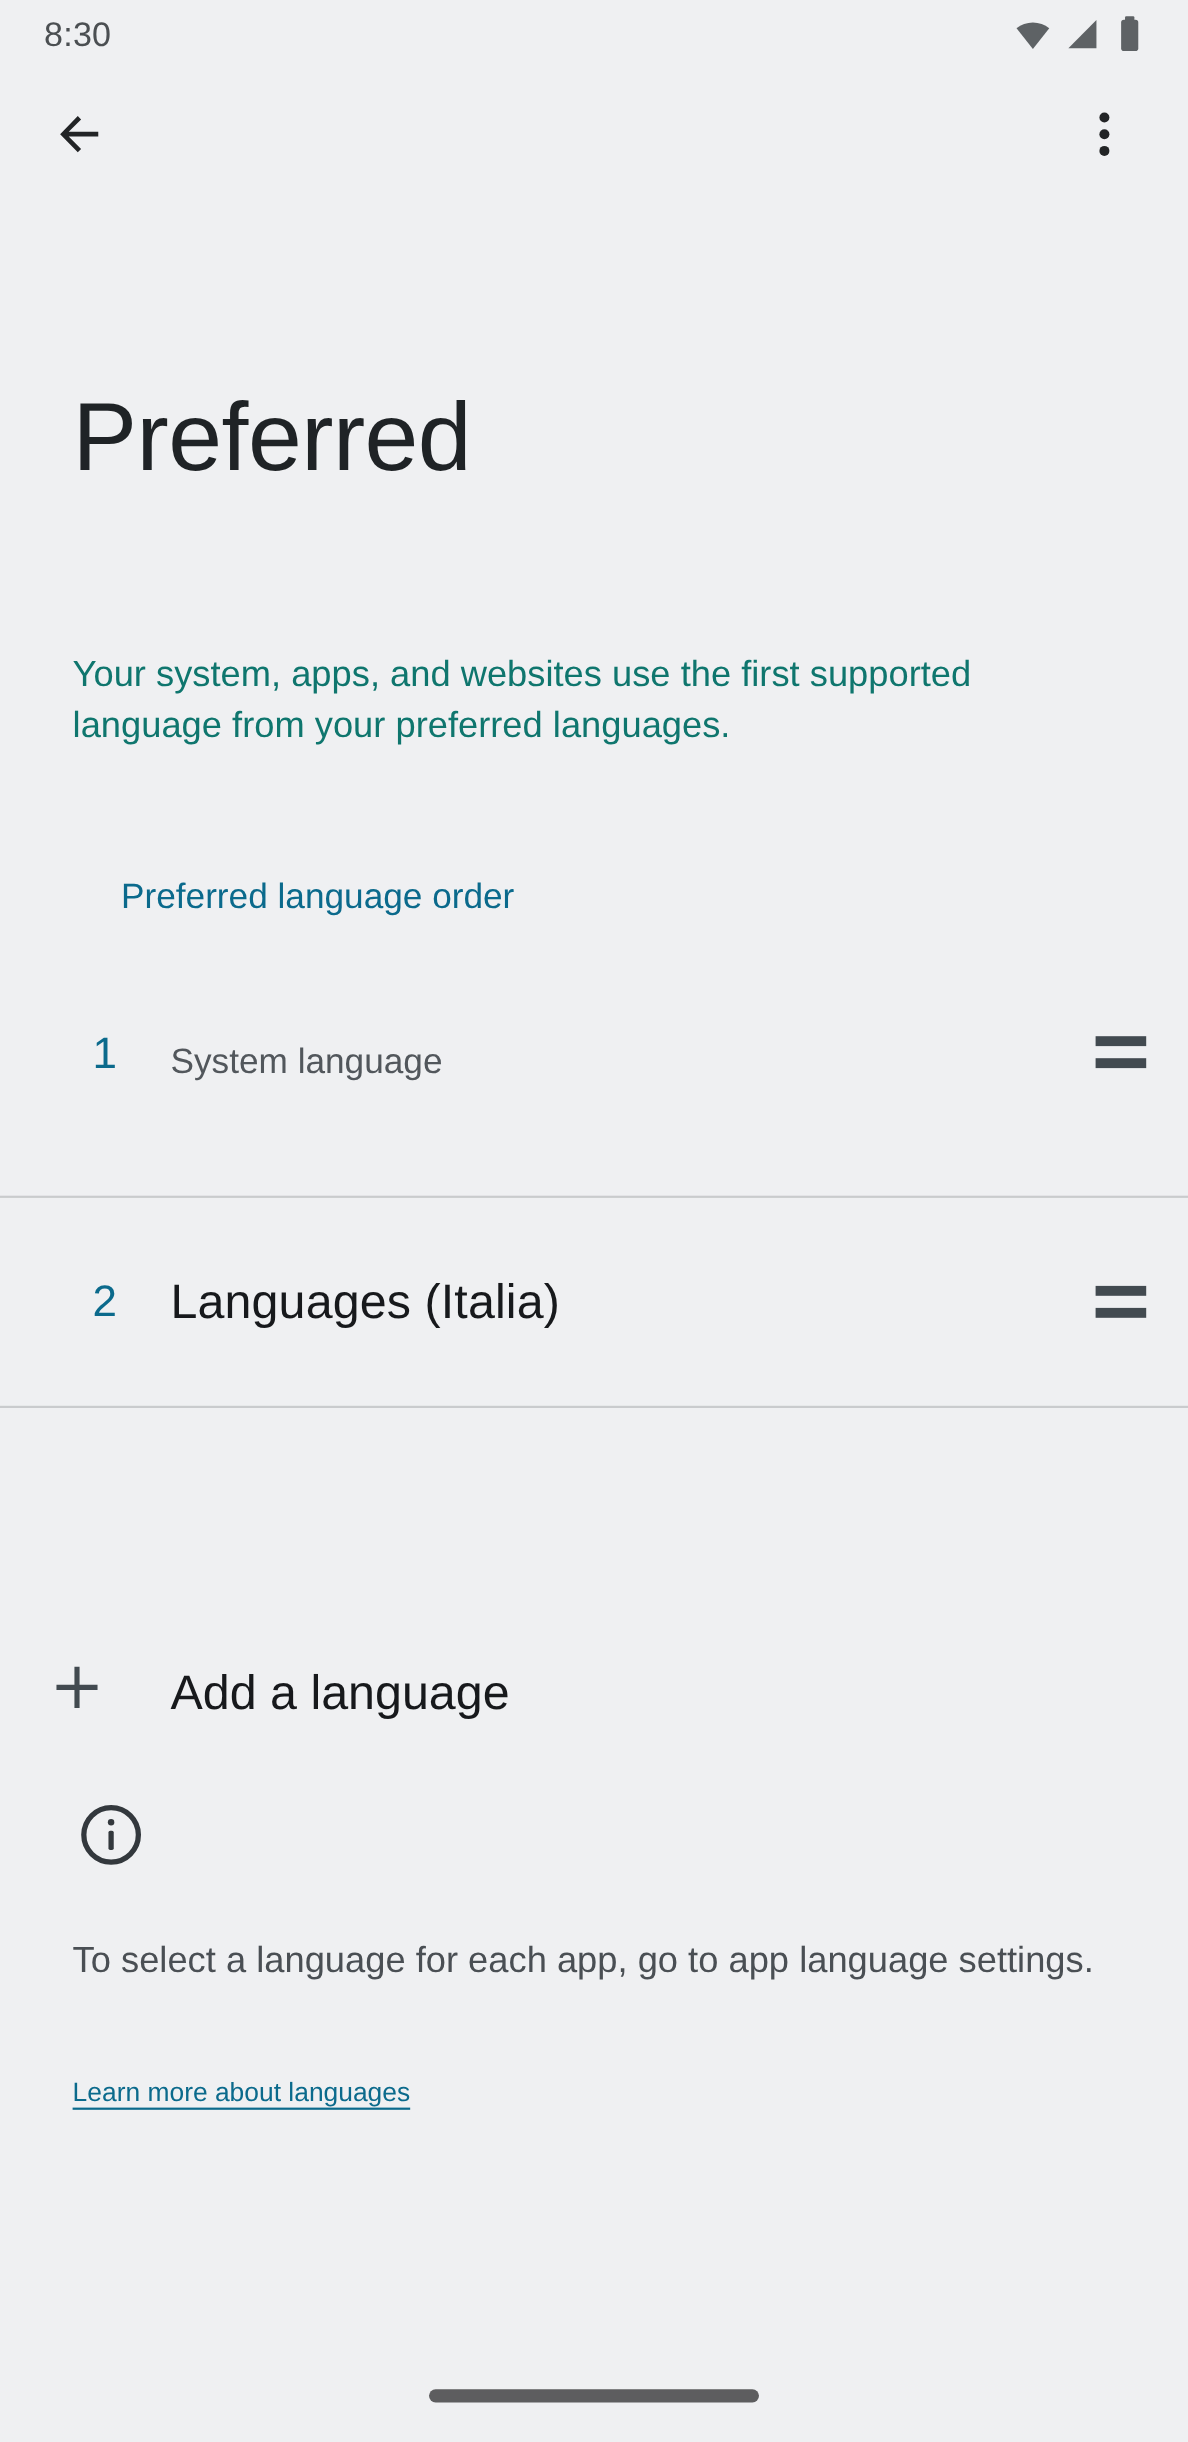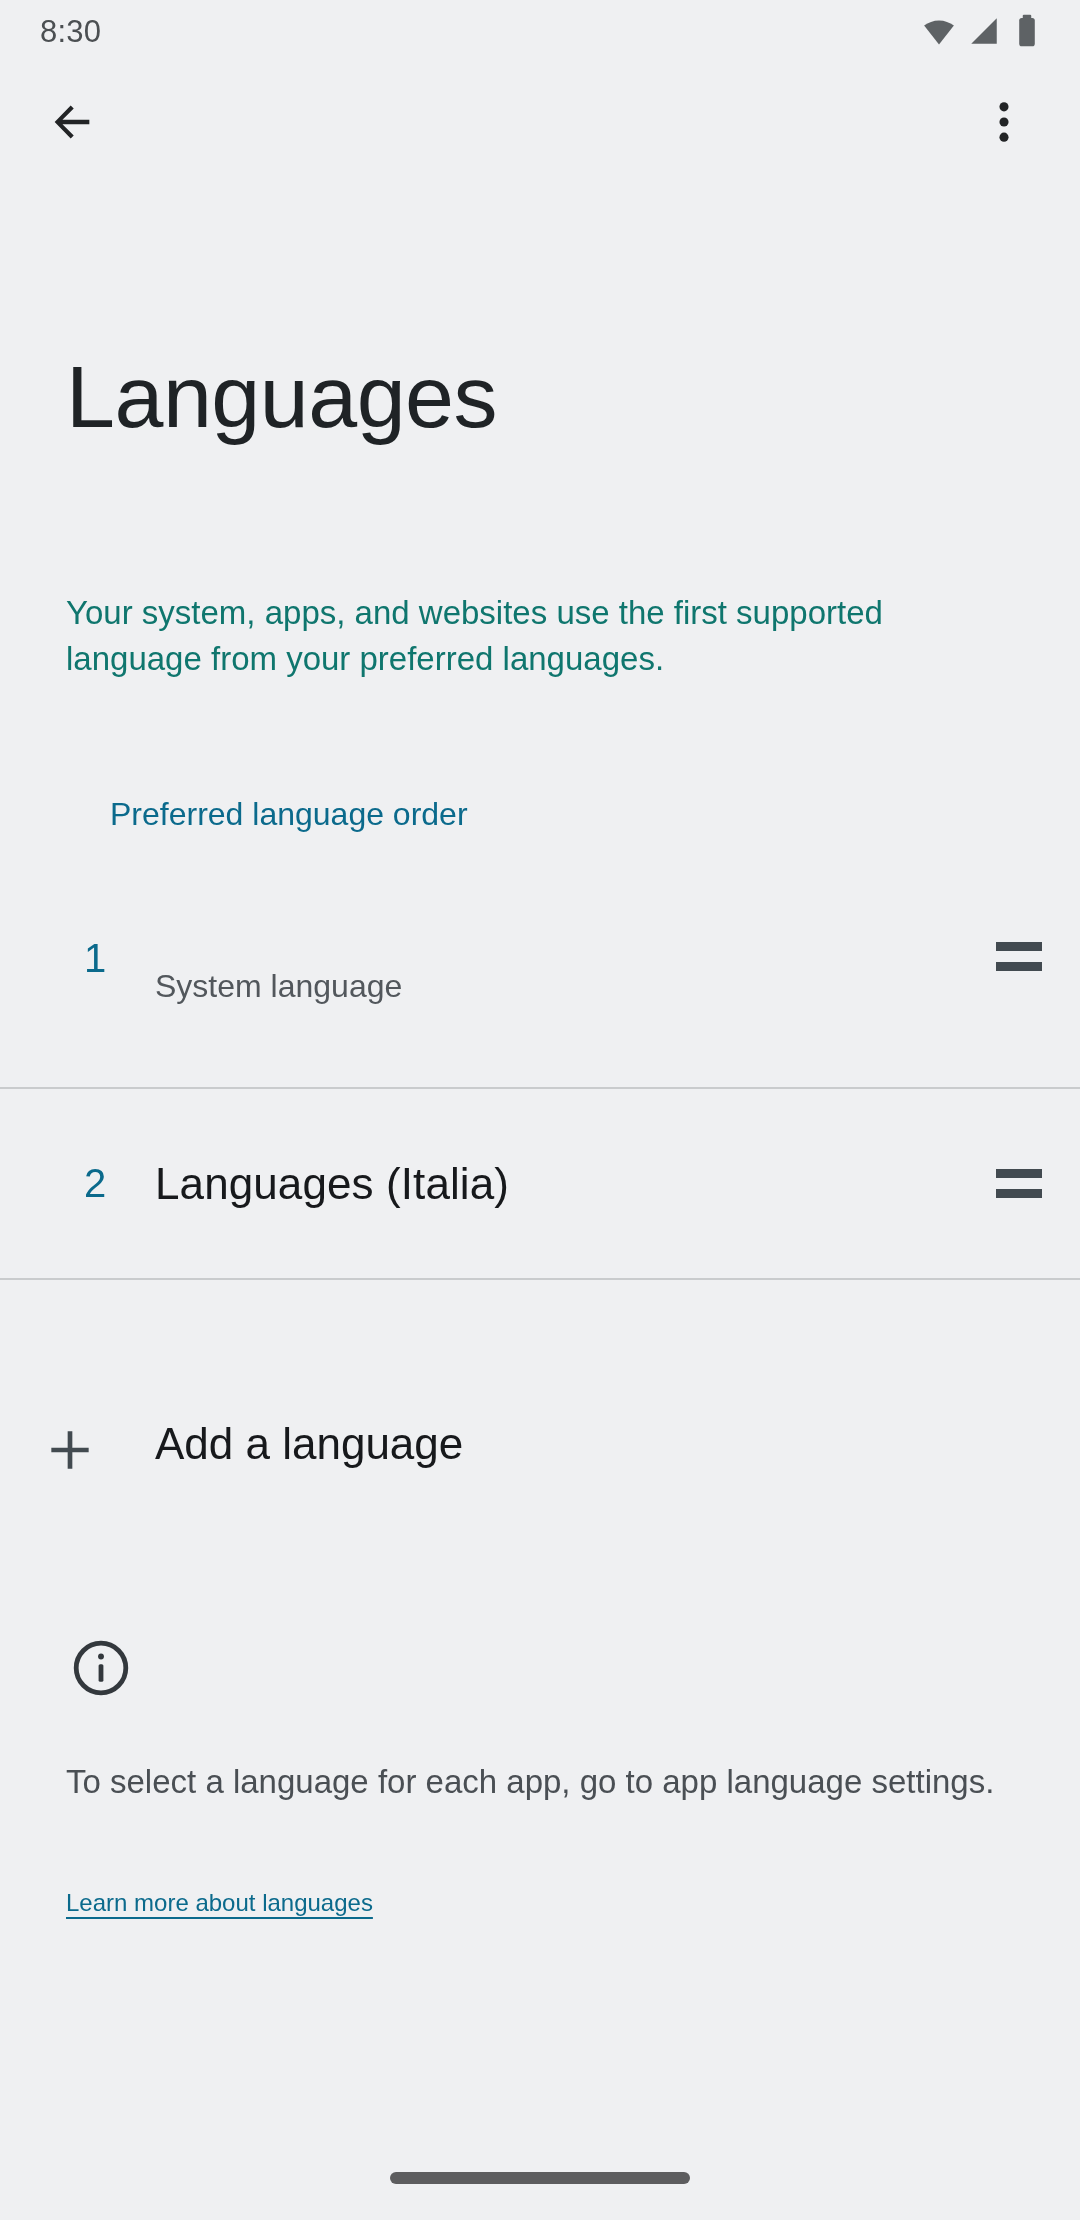--- a/index.html
+++ b/index.html
@@ -132,21 +132,21 @@
     flex:1 1 auto;
     min-width:0;
   }
   .lang-name {
     font-size:44px;
     color:#17191c;
     line-height:53px;
     letter-spacing:0.1px;
   }
   .lang-sub {
-    margin-top:38px;
+    margin-top:16px;
     font-size:32px;
     color:#52575c;
     line-height:1;
   }
   .drag-handle {
     flex:0 0 auto;
     width:60px;
     margin-top:10px;
     display:flex;
     flex-direction:column;
@@ -163,21 +163,21 @@
     margin-left:auto;
     margin-right:0;
   }
 
   
   .add-row {
     position:absolute;
     top:1422px; left:0;
     width:1080px; height:140px;
     display:flex;
-    align-items:flex-start;
+    align-items:flex-end;
     cursor:pointer;
   }
   .add-icon {
     width:155px;
     flex:0 0 155px;
     display:flex;
     align-items:center;
     justify-content:center;
     padding-right:16px;
   }
@@ -266,21 +266,21 @@
       <span>
         <svg width="52" height="52" viewBox="0 0 24 24">
           <circle cx="12" cy="5" r="2.1" fill="#222426"></circle>
           <circle cx="12" cy="12" r="2.1" fill="#222426"></circle>
           <circle cx="12" cy="19" r="2.1" fill="#222426"></circle>
         </svg>
       </span>
     </div>
   </div>
 
-  <h1 class="page-title">Languages</h1>
+  <h1 class="page-title">Preferred</h1>
 
   <p class="intro-text">Your system, apps, and websites use the first supported language from your preferred languages.</p>
 
   <div class="section-header">Preferred language order</div>
 
   <div class="lang-list">
 
     <div class="lang-row">
       <div class="lang-index">1</div>
       <div class="lang-body">

